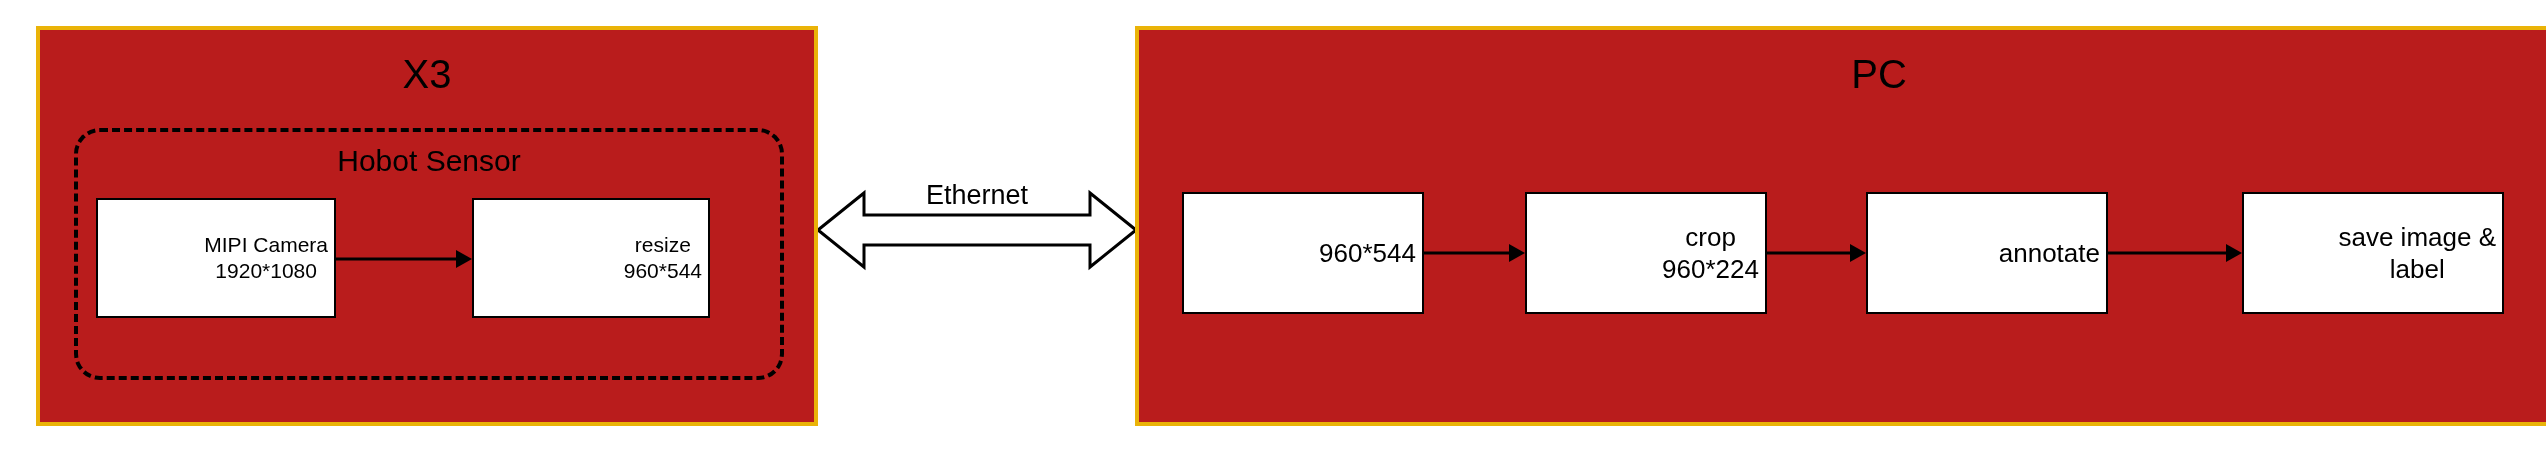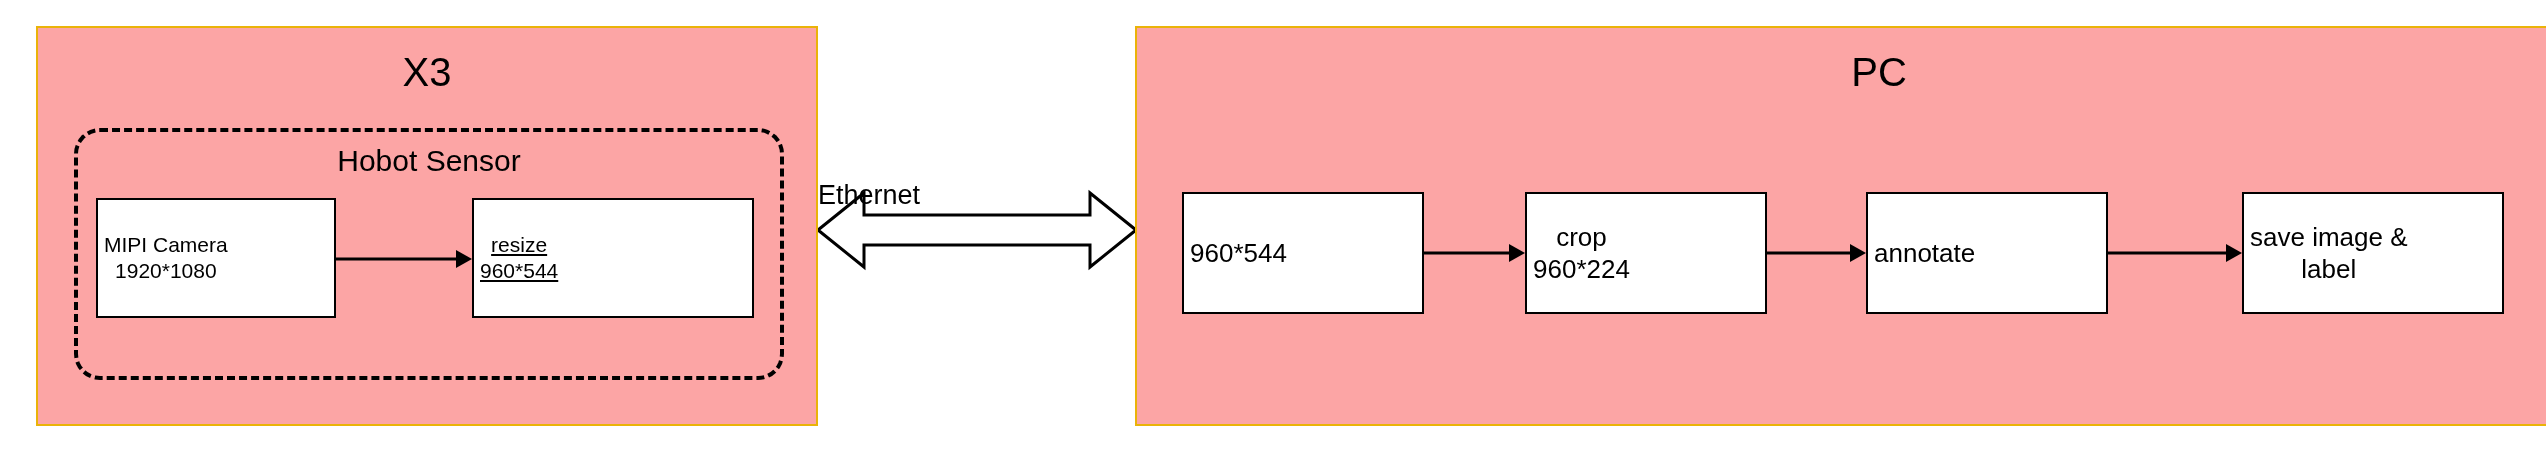--- a/index.html
+++ b/index.html
@@ -16,22 +16,22 @@
     position: relative;
     width: 2546px;
     height: 454px;
     background: #ffffff;
     overflow: hidden;
   }
 
   
   .panel {
     position: absolute;
-    border: 2px solid #eab308;
-    background: #fca5a5;
+    border: 4px solid #eab308;
+    background: #b91c1c;
     box-sizing: border-box;
   }
   .panel-title {
     position: absolute;
     left: 0;
     right: 0;
     text-align: center;
     font-size: 40px;
     line-height: 1.1;
     color: #000000;
@@ -73,21 +73,21 @@
   }
 
   
   .box {
     position: absolute;
     border: 2px solid #000000;
     background: #ffffff;
     box-sizing: border-box;
     display: flex;
     align-items: center;
-    justify-content: flex-start;
+    justify-content: flex-end;
     text-align: center;
   }
   .box-text {
     font-size: 21px;
     line-height: 1.25;
     white-space: pre-line;
     padding: 0 6px;
   }
   .box-text.big {
     font-size: 26px;
@@ -96,23 +96,22 @@
   
   #box-mipi {
     left: 96px;
     top: 198px;
     width: 240px;
     height: 120px;
   }
   #box-resize {
     left: 472px;
     top: 198px;
-    width: 282px;
+    width: 238px;
     height: 120px;
-    text-decoration: underline;
   }
 
   
   #box-960x544 {
     left: 1182px;
     top: 192px;
     width: 242px;
     height: 122px;
   }
   #box-crop {
@@ -162,20 +161,21 @@
   #ethernet-link svg {
     display: block;
     width: 100%;
     height: 100%;
   }
   #ethernet-label {
     position: absolute;
     left: 818px;
     top: 180px;
     width: 318px;
+    text-align: center;
     font-size: 27px;
     white-space: nowrap;
   }
 </style>
 </head>
 <body>
 
 <div id="canvas">
 
   <div class="panel" id="panel-x3">

